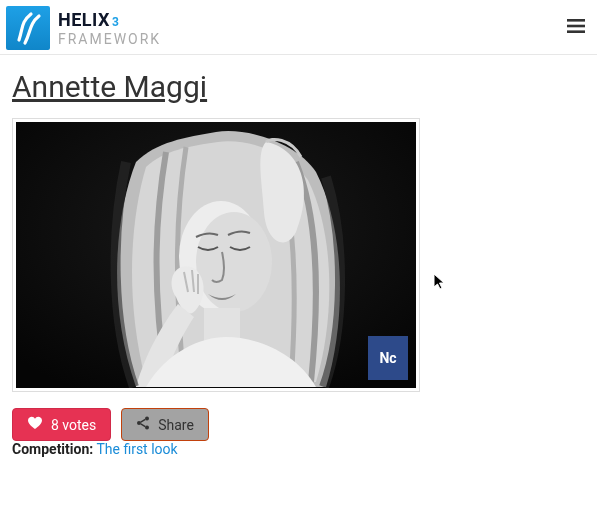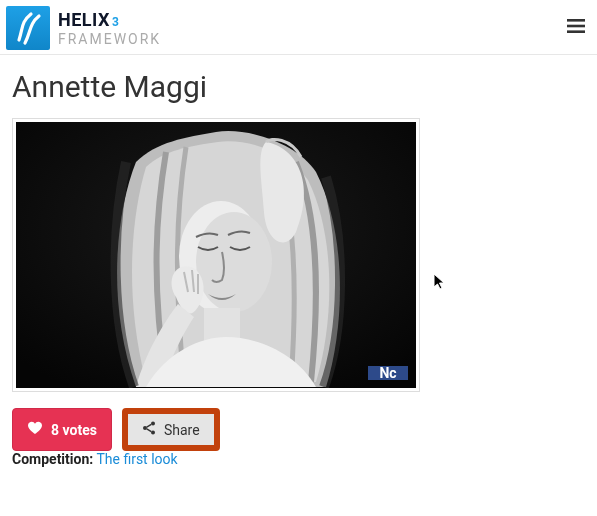--- a/index.html
+++ b/index.html
@@ -8,30 +8,30 @@
   .brand { display: flex; align-items: center; gap: 8px; }
   .logo-box { width: 44px; height: 44px; background: linear-gradient(180deg, #1ea0e6 0%, #1086c9 100%); border-radius: 2px; display: flex; align-items: center; justify-content: center; }
   .brand-text { display: flex; flex-direction: column; line-height: 1; }
   .brand-name { display: flex; align-items: baseline; gap: 2px; }
   .brand-name .main { font-size: 18px; font-weight: 700; color: #0f172a; letter-spacing: 0.5px; }
   .brand-name .sub { font-size: 12px; font-weight: 700; color: #1ea0e6; }
   .brand-tag { font-size: 14px; color: #aaa; letter-spacing: 2px; margin-top: 3px; }
   .hamburger { cursor: pointer; color: #333; }
 
   .content { padding: 14px 12px 20px 12px; }
-  .page-title { font-size: 30px; font-weight: 400; color: #333; margin-bottom: 14px; }
+  .page-title { font-size: 30px; font-weight: 400; color: #333; margin-bottom: 14px; text-decoration: underline; }
 
   .photo-frame { border: 1px solid #ddd; padding: 3px; background: #fff; display: inline-block; position: relative; }
   .photo { width: 400px; height: 266px; display: block; background: #0b0b0b; position: relative; overflow: hidden; }
-  .nc-badge { position: absolute; right: 8px; bottom: 8px; width: 40px; height: 14px; background: #2d4a8a; color: #fff; font-weight: 700; font-size: 14px; display: flex; align-items: center; justify-content: center; }
+  .nc-badge { position: absolute; right: 8px; bottom: 8px; width: 40px; height: 44px; background: #2d4a8a; color: #fff; font-weight: 700; font-size: 14px; display: flex; align-items: center; justify-content: center; }
 
   .actions { display: flex; gap: 10px; margin-top: 16px; }
   .btn { display: inline-flex; align-items: center; gap: 8px; padding: 7px 14px; border-radius: 4px; font-size: 14px; cursor: pointer; border: 1px solid transparent; }
-  .btn-vote { background: #e63253; color: #fff; border-color: #d12a49; font-weight: 700; }
-  .btn-share { background: #e5e5e5; color: #333; border: 6px solid #c2410c; text-align: right; }
+  .btn-vote { background: #e63253; color: #fff; border-color: #d12a49; font-weight: 400; }
+  .btn-share { background: #a3a3a3; color: #333; border: 1px solid #c2410c; text-align: right; }
 
   .meta { font-size: 14px; }
   .meta .label { font-weight: 700; color: #222; }
   .meta .link { color: #1a8cd8; text-decoration: none; }
 
   .cursor { position: absolute; left: 421px; top: 155px; pointer-events: none; color: #000; }
 </style>
 </head>
 <body>
 

